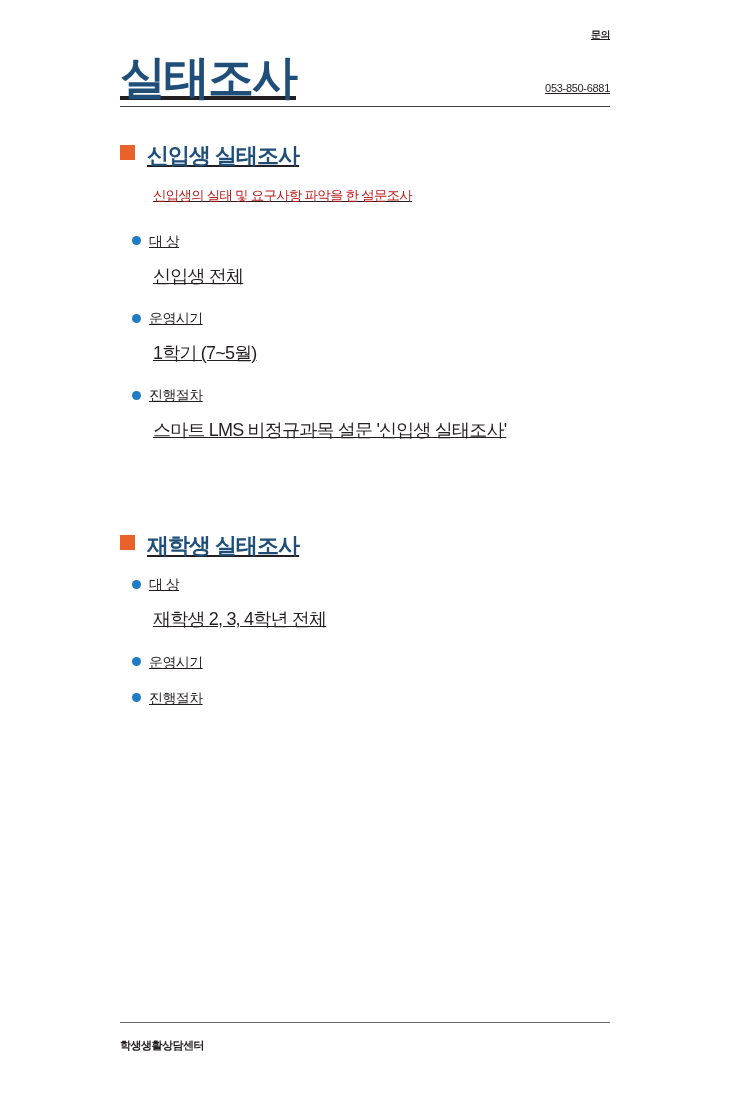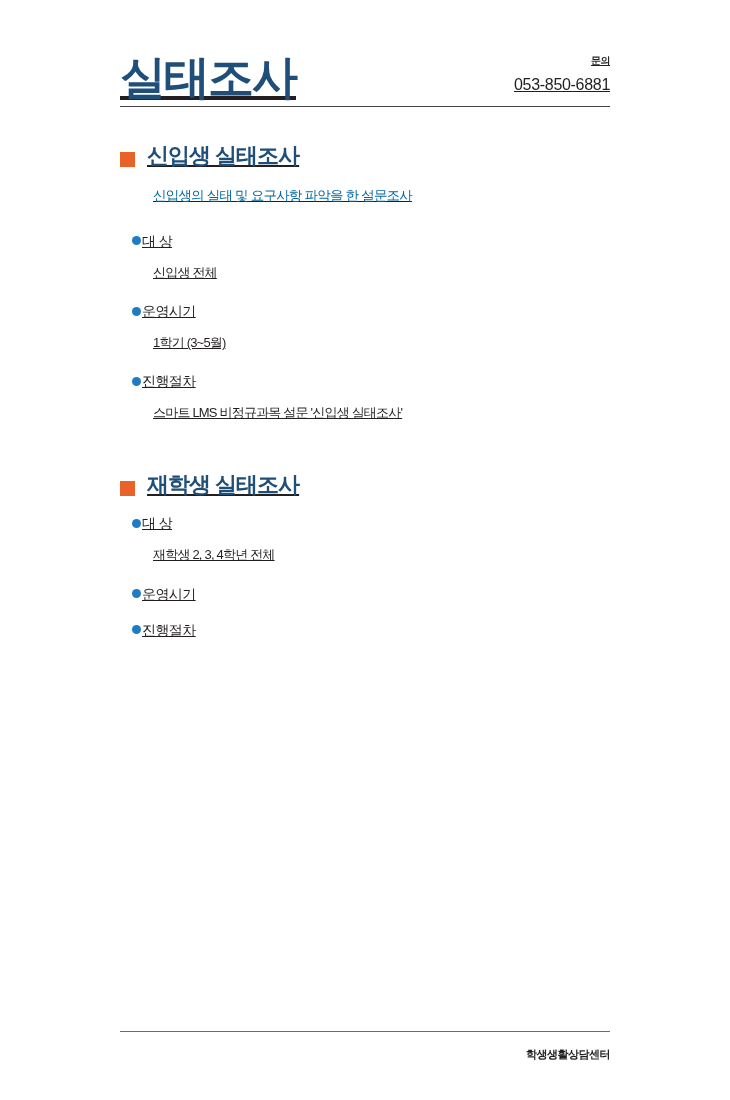--- a/index.html
+++ b/index.html
@@ -51,102 +51,103 @@
     white-space: nowrap;
     flex-direction: column;
   }
   .contact-label {
     font-size: 10px;
     font-weight: 700;
     color: #231f20;
     letter-spacing: -0.5px;
   }
   .contact-value {
-    font-size: 16px;
+    font-size: 11px;
     color: #231f20;
     letter-spacing: -0.3px;
+    margin-top: 32px;
   }
 
   
   .section {
     margin-top: 38px;
   }
   .section.second {
-    margin-top: 52px;
+    margin-top: 92px;
   }
   .section-heading {
     display: flex;
-    align-items: flex-end;
+    align-items: flex-start;
     gap: 12px;
     margin: 0 0 20px 0;
   }
   .sq-marker {
     width: 15px;
     height: 15px;
     background: #e8622a;
     flex: 0 0 auto;
     display: inline-block;
   }
   .section-title {
     font-size: 22px;
     font-weight: 700;
     color: #1f4e79;
     letter-spacing: -1px;
     line-height: 1;
   }
   .section-desc {
     margin: 0 0 28px 33px;
     font-size: 13.5px;
-    color: #0369a1;
+    color: #b91c1c;
     letter-spacing: -0.8px;
     line-height: 1.4;
     white-space: nowrap;
   }
 
   .item {
     margin-bottom: 22px;
   }
   .item-label {
     display: flex;
     align-items: center;
-    gap: 1px;
+    gap: 8px;
     margin-left: 12px;
   }
   .dot {
     width: 9px;
     height: 9px;
     border-radius: 50%;
     background: #1f7bc4;
     flex: 0 0 auto;
     display: inline-block;
   }
   .item-label-text {
     font-size: 14px;
     color: #231f20;
     letter-spacing: -0.6px;
     line-height: 1;
   }
   .item-value {
     margin: 16px 0 0 33px;
-    font-size: 13px;
+    font-size: 18px;
     color: #231f20;
     letter-spacing: -0.8px;
     line-height: 1.4;
     white-space: nowrap;
   }
 
   
   .footer {
     position: absolute;
     left: 120px;
     right: 120px;
-    bottom: 28px;
+    bottom: 37px;
     border-top: 1px solid #6b6b6b;
     padding-top: 12px;
-    text-align: right;
+    text-align: left;
   }
   .footer-text {
     font-size: 11px;
     font-weight: 700;
     color: #231f20;
     letter-spacing: -0.5px;
   }
 </style>
 </head>
 <body>
@@ -174,21 +175,21 @@
         <span class="item-label-text">대     상</span>
       </div>
       <div class="item-value">신입생 전체</div>
     </div>
 
     <div class="item">
       <div class="item-label">
         <span class="dot"></span>
         <span class="item-label-text">운영시기</span>
       </div>
-      <div class="item-value">1학기 (3~5월)</div>
+      <div class="item-value">1학기 (7~5월)</div>
     </div>
 
     <div class="item">
       <div class="item-label">
         <span class="dot"></span>
         <span class="item-label-text">진행절차</span>
       </div>
       <div class="item-value">스마트 LMS 비정규과목 설문 '신입생 실태조사'</div>
     </div>
   </div>

